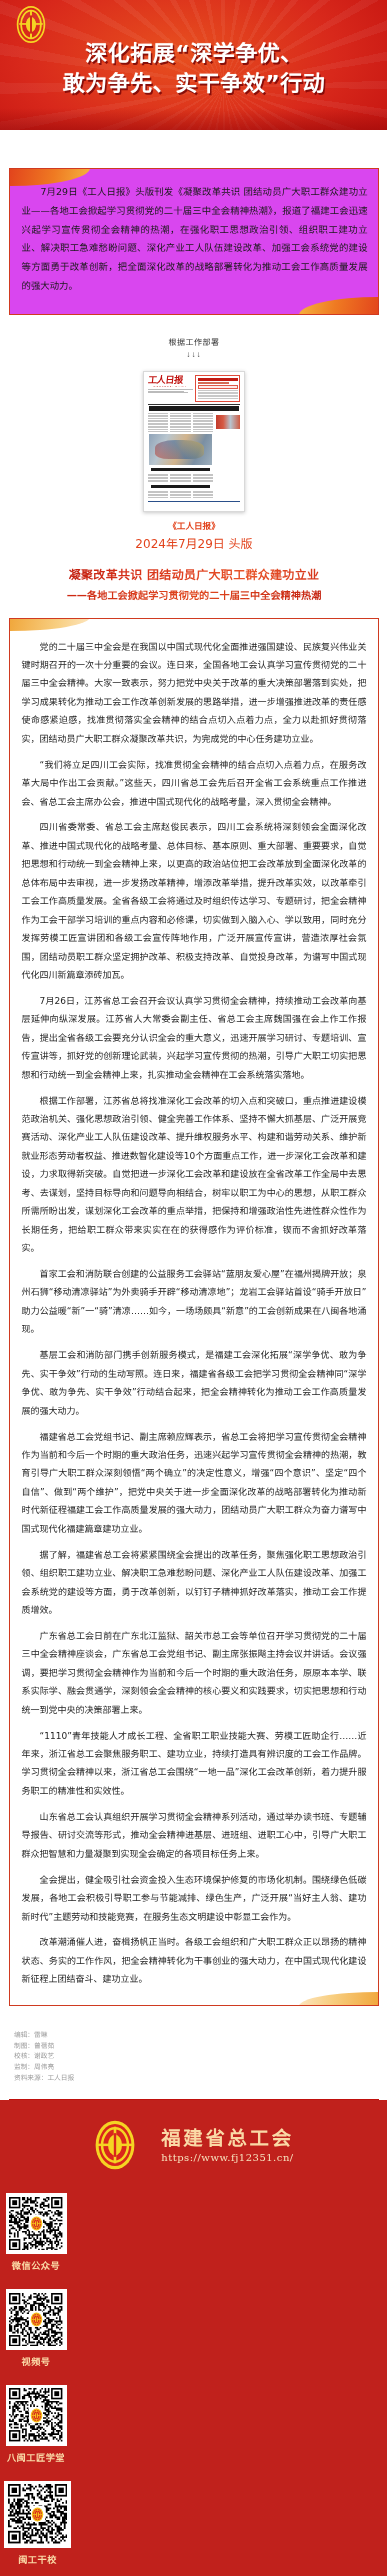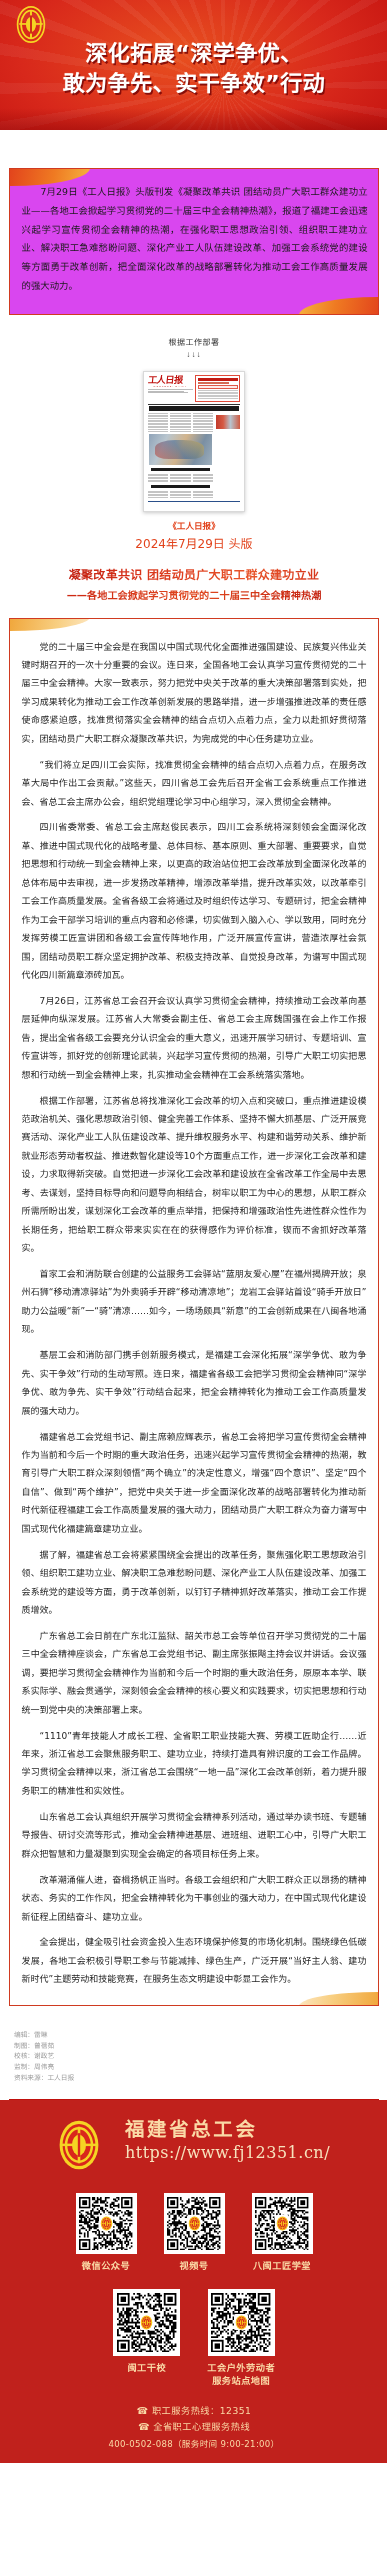--- a/index.html
+++ b/index.html
@@ -228,37 +228,37 @@
   }
   .credits-rule{ height:1.1px; background:#c0110d; margin:6.5px 8.6px 0 8.6px; }
 
   
   .footer{
     background:#c0211c;
     padding:16px 0 12px 0;
     position:relative;
   }
   .footer-brand{
-    display:flex; justify-content:center; gap:25px;
+    display:flex; align-items:center; justify-content:center; gap:25px;
     padding:3.2px 0 7.5px 0;
   }
   .footer-emblem{ width:42px; height:52px; flex:0 0 42px; }
   .footer-brand-text .fb-name{
     font-family:"DejaVu Serif","Liberation Serif",serif;
     font-size:19.4px; font-weight:bold; color:#fad9a6;
     letter-spacing:2.7px; line-height:1.1;
   }
   .footer-brand-text .fb-url{
     font-family:"DejaVu Serif","Liberation Serif",serif;
-    font-size:16px; color:#f7e2bd; letter-spacing:0.5px; margin-top:2.2px;
+    font-size:10px; color:#f7e2bd; letter-spacing:0.5px; margin-top:2.2px;
   }
 
   .qr-row{
     display:flex; justify-content:center; align-items:flex-start;
-    gap:16px; margin-top:14px;
+    gap:16px; margin-top:14px;flex-direction:column;
   }
   .qr-row.row2{ gap:19.4px; margin-top:16px; }
   .qr-item{ width:72px; text-align:center; }
   .qr-item.small{ width:75px; }
   .qr-box{
     width:61px; height:61px; margin:0 auto;
     background:#fff; padding:3.8px; position:relative;
   }
   .qr-item.small .qr-box{ width:67px; height:67px; }
   .qr-img{ width:100%; height:100%; display:block; }
@@ -467,33 +467,33 @@
     <h2>凝聚改革共识 团结动员广大职工群众建功立业</h2>
     <h3>——各地工会掀起学习贯彻党的二十届三中全会精神热潮</h3>
   </div>
 
   <div class="body-wrap">
     <div class="body-card">
       <span class="corner-tl"></span>
       <span class="corner-br"></span>
       <div id="article-paragraphs">
           <p>党的二十届三中全会是在我国以中国式现代化全面推进强国建设、民族复兴伟业关键时期召开的一次十分重要的会议。连日来，全国各地工会认真学习宣传贯彻党的二十届三中全会精神。大家一致表示，努力把党中央关于改革的重大决策部署落到实处，把学习成果转化为推动工会工作改革创新发展的思路举措，进一步增强推进改革的责任感使命感紧迫感，找准贯彻落实全会精神的结合点切入点着力点，全力以赴抓好贯彻落实，团结动员广大职工群众凝聚改革共识，为完成党的中心任务建功立业。</p>
-          <p>“我们将立足四川工会实际，找准贯彻全会精神的结合点切入点着力点，在服务改革大局中作出工会贡献。”这些天，四川省总工会先后召开全省工会系统重点工作推进会、省总工会主席办公会，组织党组理论学习中心组学习，深入贯彻全会精神。</p>
+          <p>“我们将立足四川工会实际，找准贯彻全会精神的结合点切入点着力点，在服务改革大局中作出工会贡献。”这些天，四川省总工会先后召开全省工会系统重点工作推进会、省总工会主席办公会，推进中国式现代化的战略考量，深入贯彻全会精神。</p>
           <p>四川省委常委、省总工会主席赵俊民表示，四川工会系统将深刻领会全面深化改革、推进中国式现代化的战略考量、总体目标、基本原则、重大部署、重要要求，自觉把思想和行动统一到全会精神上来，以更高的政治站位把工会改革放到全面深化改革的总体布局中去审视，进一步发扬改革精神，增添改革举措，提升改革实效，以改革牵引工会工作高质量发展。全省各级工会将通过及时组织传达学习、专题研讨，把全会精神作为工会干部学习培训的重点内容和必修课，切实做到入脑入心、学以致用，同时充分发挥劳模工匠宣讲团和各级工会宣传阵地作用，广泛开展宣传宣讲，营造浓厚社会氛围，团结动员职工群众坚定拥护改革、积极支持改革、自觉投身改革，为谱写中国式现代化四川新篇章添砖加瓦。</p>
           <p>7月26日，江苏省总工会召开会议认真学习贯彻全会精神，持续推动工会改革向基层延伸向纵深发展。江苏省人大常委会副主任、省总工会主席魏国强在会上作工作报告，提出全省各级工会要充分认识全会的重大意义，迅速开展学习研讨、专题培训、宣传宣讲等，抓好党的创新理论武装，兴起学习宣传贯彻的热潮，引导广大职工切实把思想和行动统一到全会精神上来，扎实推动全会精神在工会系统落实落地。</p>
           <p>根据工作部署，江苏省总将找准深化工会改革的切入点和突破口，重点推进建设模范政治机关、强化思想政治引领、健全完善工作体系、坚持不懈大抓基层、广泛开展竞赛活动、深化产业工人队伍建设改革、提升维权服务水平、构建和谐劳动关系、维护新就业形态劳动者权益、推进数智化建设等10个方面重点工作，进一步深化工会改革和建设，力求取得新突破。自觉把进一步深化工会改革和建设放在全省改革工作全局中去思考、去谋划，坚持目标导向和问题导向相结合，树牢以职工为中心的思想，从职工群众所需所盼出发，谋划深化工会改革的重点举措，把保持和增强政治性先进性群众性作为长期任务，把给职工群众带来实实在在的获得感作为评价标准，锲而不舍抓好改革落实。</p>
           <p>首家工会和消防联合创建的公益服务工会驿站“蓝朋友爱心屋”在福州揭牌开放；泉州石狮“移动清凉驿站”为外卖骑手开辟“移动清凉地”；龙岩工会驿站首设“骑手开放日”助力公益暖“新”一“骑”清凉……如今，一场场颇具“新意”的工会创新成果在八闽各地涌现。</p>
           <p>基层工会和消防部门携手创新服务模式，是福建工会深化拓展“深学争优、敢为争先、实干争效”行动的生动写照。连日来，福建省各级工会把学习贯彻全会精神同“深学争优、敢为争先、实干争效”行动结合起来，把全会精神转化为推动工会工作高质量发展的强大动力。</p>
           <p>福建省总工会党组书记、副主席赖应辉表示，省总工会将把学习宣传贯彻全会精神作为当前和今后一个时期的重大政治任务，迅速兴起学习宣传贯彻全会精神的热潮，教育引导广大职工群众深刻领悟“两个确立”的决定性意义，增强“四个意识”、坚定“四个自信”、做到“两个维护”，把党中央关于进一步全面深化改革的战略部署转化为推动新时代新征程福建工会工作高质量发展的强大动力，团结动员广大职工群众为奋力谱写中国式现代化福建篇章建功立业。</p>
           <p>据了解，福建省总工会将紧紧围绕全会提出的改革任务，聚焦强化职工思想政治引领、组织职工建功立业、解决职工急难愁盼问题、深化产业工人队伍建设改革、加强工会系统党的建设等方面，勇于改革创新，以钉钉子精神抓好改革落实，推动工会工作提质增效。</p>
           <p>广东省总工会日前在广东北江监狱、韶关市总工会等单位召开学习贯彻党的二十届三中全会精神座谈会，广东省总工会党组书记、副主席张振飚主持会议并讲话。会议强调，要把学习贯彻全会精神作为当前和今后一个时期的重大政治任务，原原本本学、联系实际学、融会贯通学，深刻领会全会精神的核心要义和实践要求，切实把思想和行动统一到党中央的决策部署上来。</p>
           <p>“1110”青年技能人才成长工程、全省职工职业技能大赛、劳模工匠助企行……近年来，浙江省总工会聚焦服务职工、建功立业，持续打造具有辨识度的工会工作品牌。学习贯彻全会精神以来，浙江省总工会围绕“一地一品”深化工会改革创新，着力提升服务职工的精准性和实效性。</p>
           <p>山东省总工会认真组织开展学习贯彻全会精神系列活动，通过举办读书班、专题辅导报告、研讨交流等形式，推动全会精神进基层、进班组、进职工心中，引导广大职工群众把智慧和力量凝聚到实现全会确定的各项目标任务上来。</p>
+          <p>全会提出，健全吸引社会资金投入生态环境保护修复的市场化机制。围绕绿色低碳发展，各地工会积极引导职工参与节能减排、绿色生产，广泛开展“当好主人翁、建功新时代”主题劳动和技能竞赛，在服务生态文明建设中彰显工会作为。</p>
           <p>改革潮涌催人进，奋楫扬帆正当时。各级工会组织和广大职工群众正以昂扬的精神状态、务实的工作作风，把全会精神转化为干事创业的强大动力，在中国式现代化建设新征程上团结奋斗、建功立业。</p>
-          <p>全会提出，健全吸引社会资金投入生态环境保护修复的市场化机制。围绕绿色低碳发展，各地工会积极引导职工参与节能减排、绿色生产，广泛开展“当好主人翁、建功新时代”主题劳动和技能竞赛，在服务生态文明建设中彰显工会作为。</p>
         </div>
     </div>
   </div>
 
   <div class="credits">
     <div id="credits-list">
         <div>编辑：雷琳</div>
         <div>制图：曾蓓茹</div>
         <div>校核：谢政艺</div>
         <div>监制：周伟亮</div>

